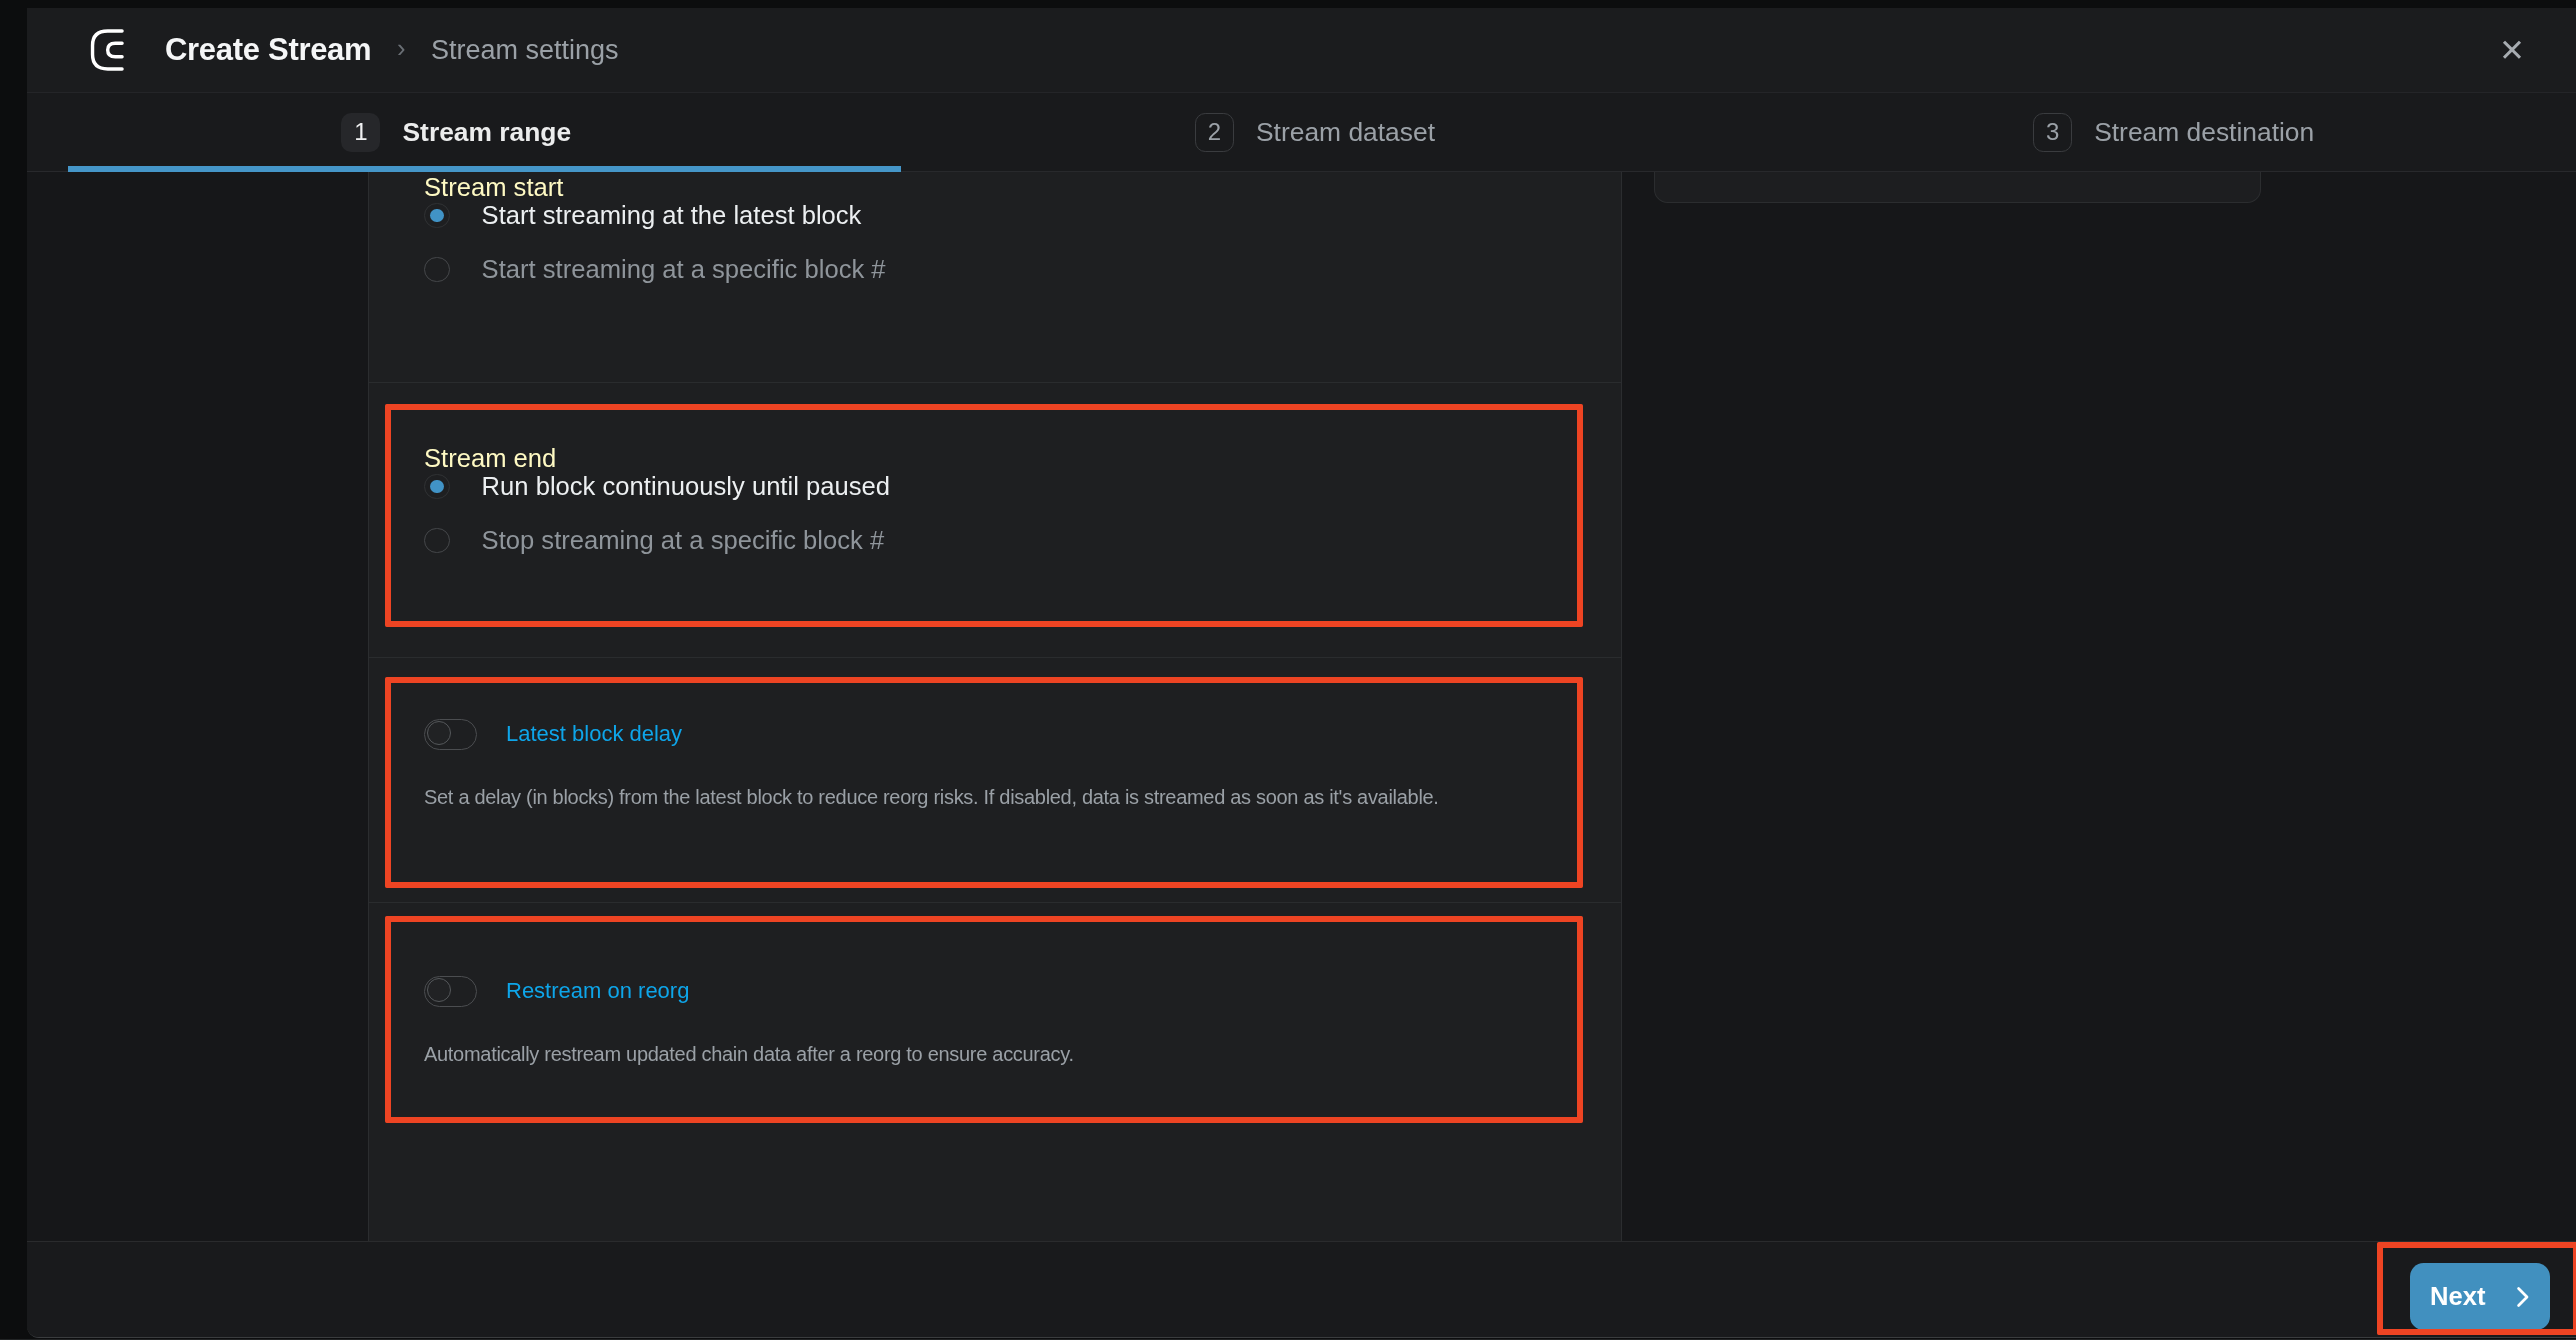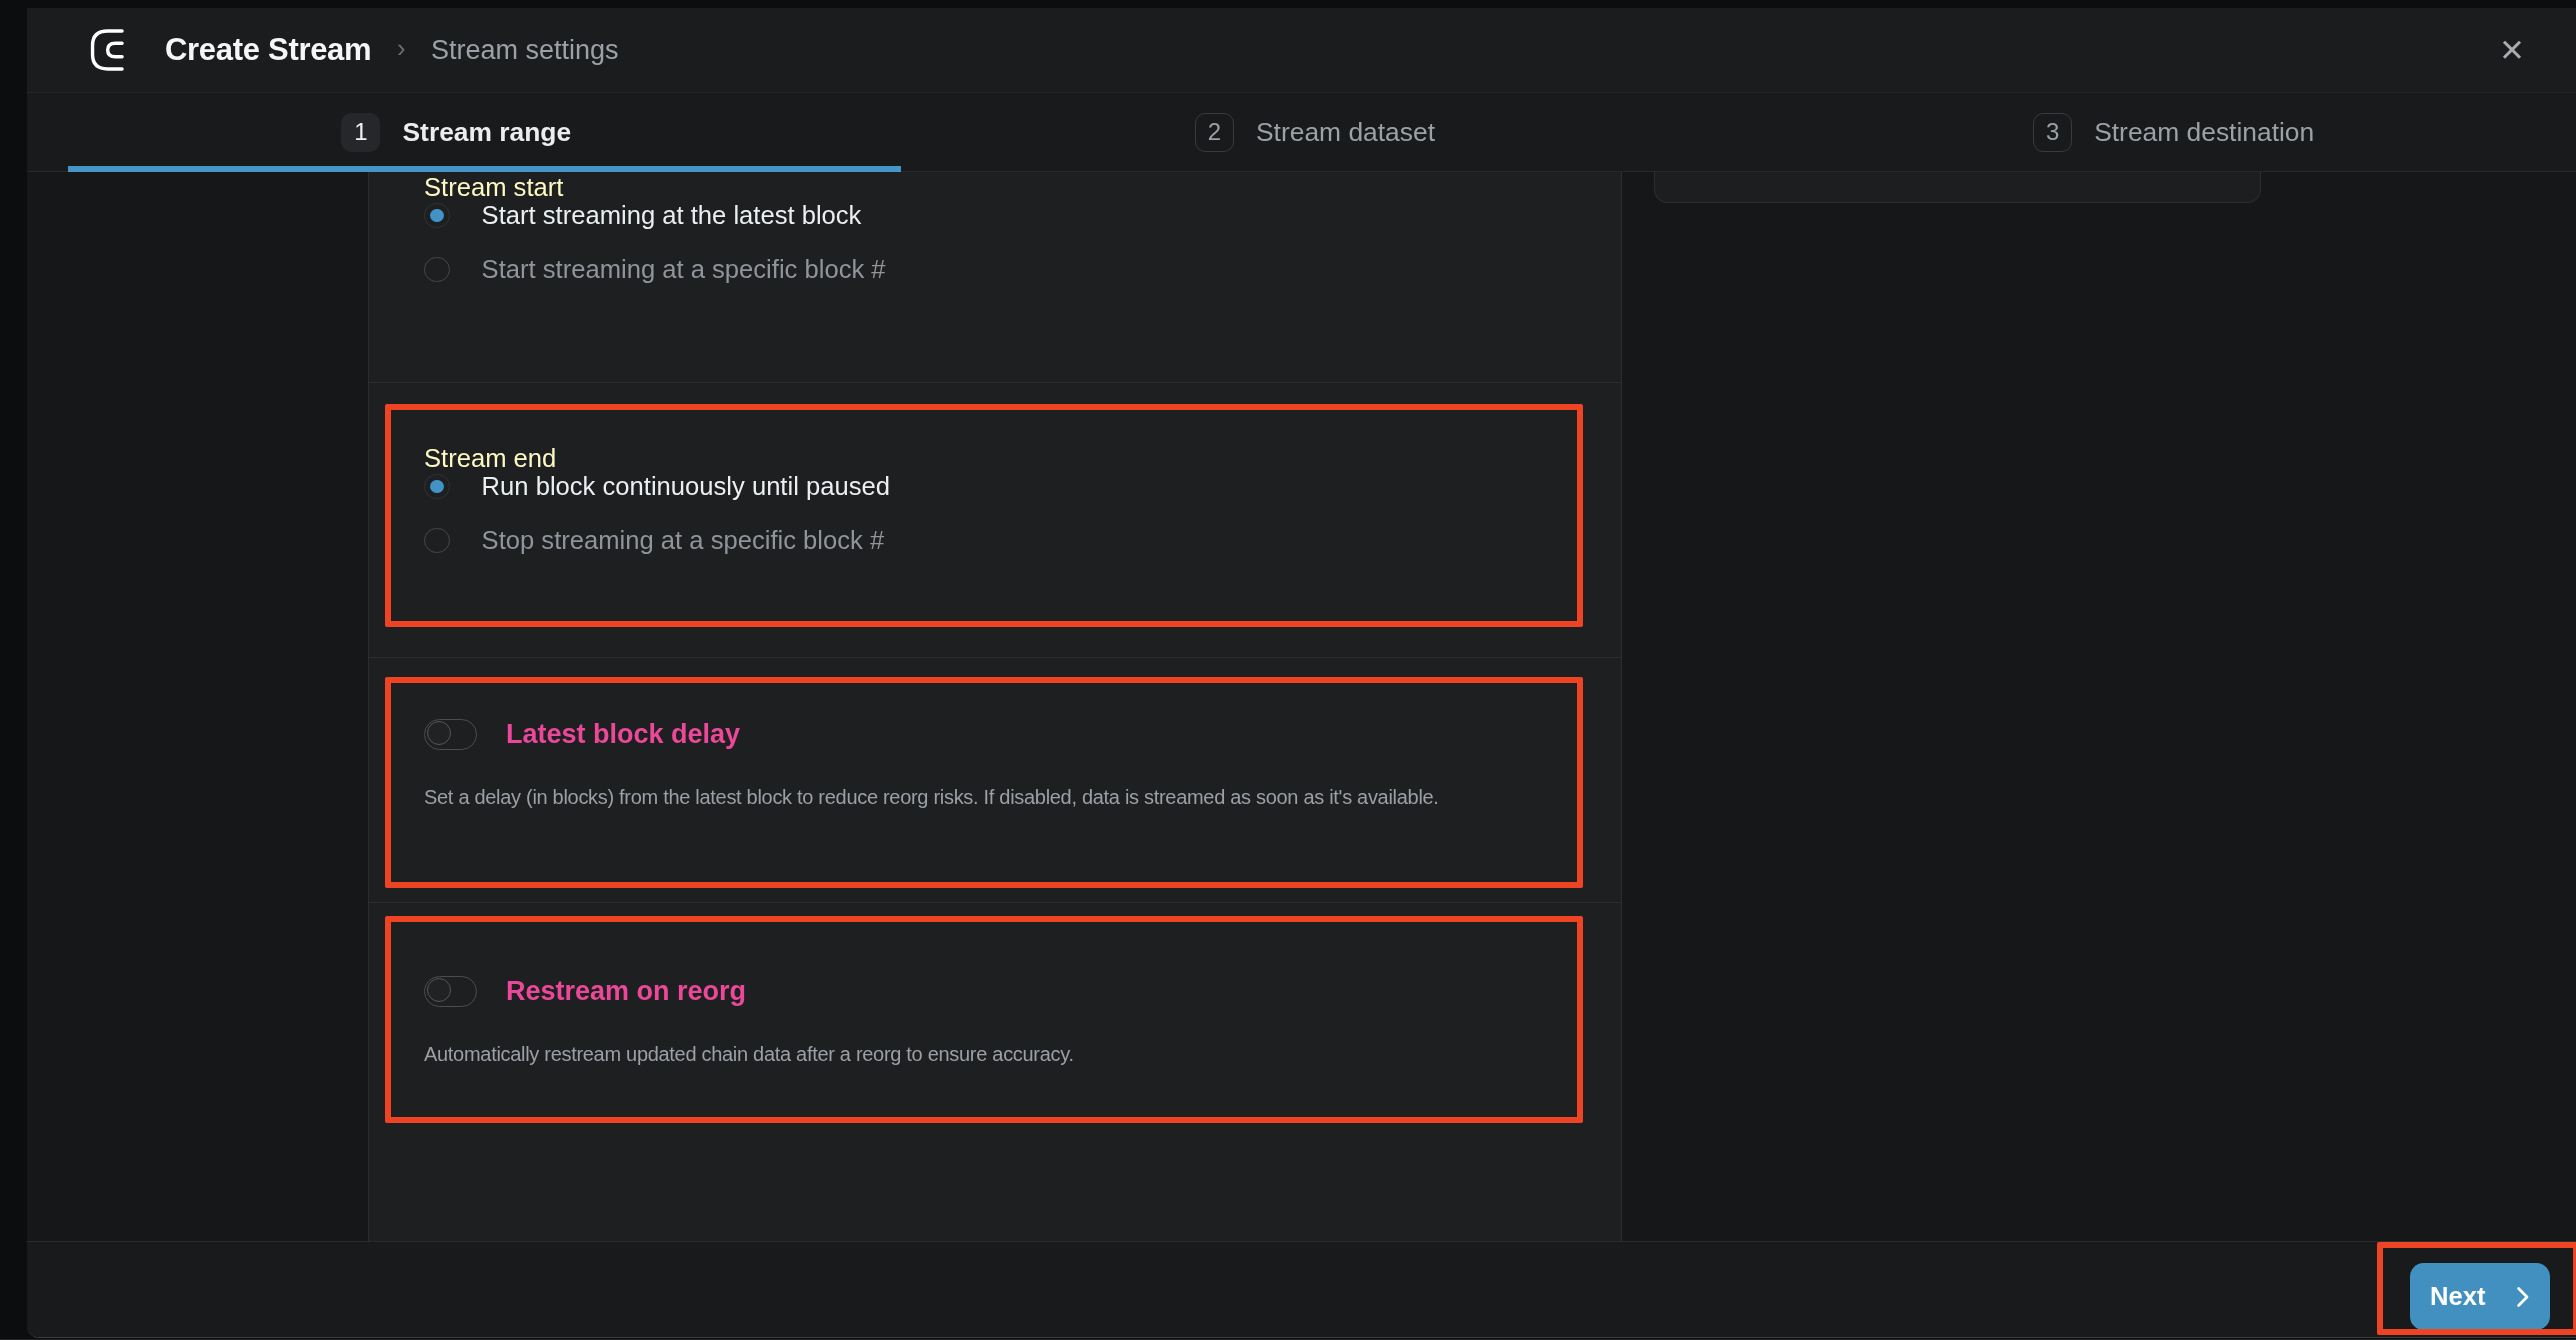--- a/index.html
+++ b/index.html
@@ -94,21 +94,21 @@
   .toggle-row { display: flex; align-items: center; gap: 29px; height: 36px; cursor: pointer; }
   .toggle {
     width: 53px; height: 31px; border-radius: 15.4px;
     border: 1.7px solid #4b4d50; position: relative; flex: 0 0 auto;
   }
   .toggle .knob {
     position: absolute; left: 1.7px; top: 1.7px;
     width: 24px; height: 24px; border-radius: 50%;
     border: 1.7px solid #55585b; background: #212224;
   }
-  .toggle-label { color: #ec4899; font-size: 27px; font-weight: 700; }
+  .toggle-label { color: #0ea5e9; font-size: 22px; font-weight: 400; }
   .section-desc {
     margin-top: 24px; width: 1169px;
     color: #9aa0a6; font-size: 20px; line-height: 42px;
     letter-spacing: -0.3px;
   }
   .hl-box {
     position: absolute; left: 16px; width: 1198px;
     border: 6.8px solid #ee4423; border-radius: 1.7px;
     pointer-events: none; z-index: 5;
   }

